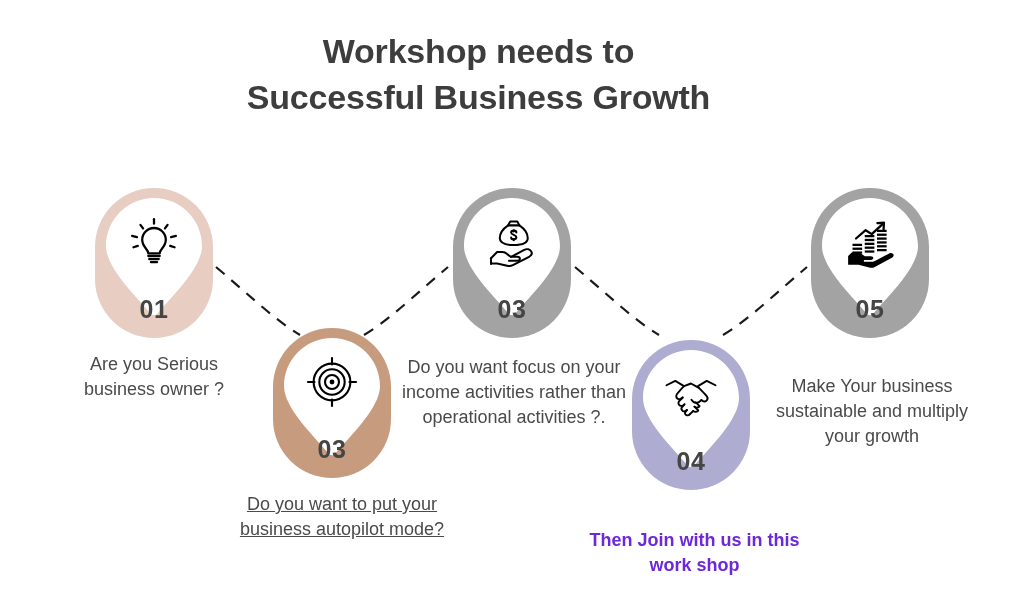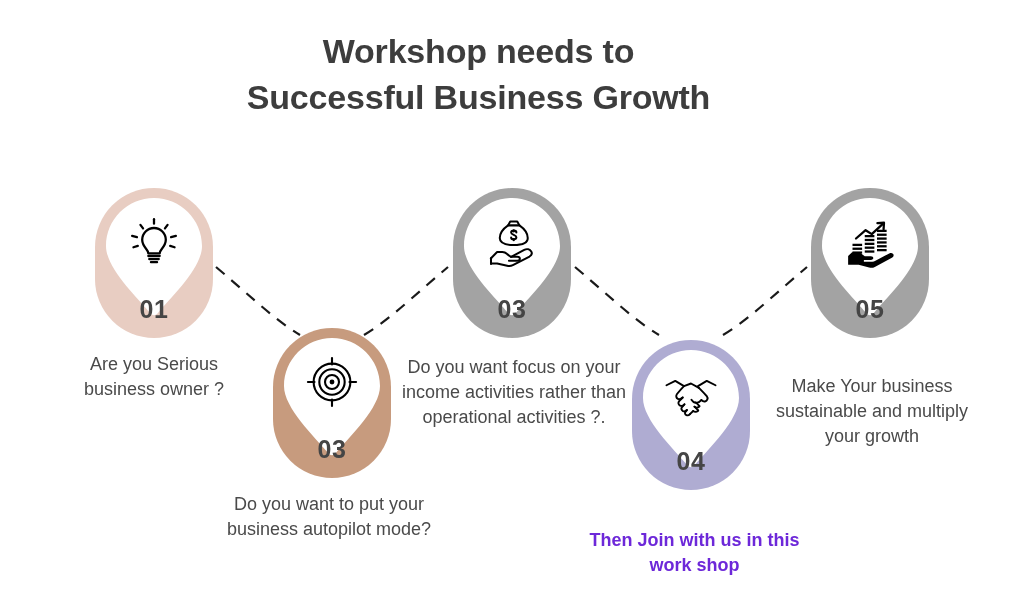--- a/index.html
+++ b/index.html
@@ -114,21 +114,21 @@
   }
 
   
   #step-1 { left: 95px;  top: 188px; }
   #step-2 { left: 273px; top: 328px; }
   #step-3 { left: 453px; top: 188px; }
   #step-4 { left: 632px; top: 340px; }
   #step-5 { left: 811px; top: 188px; }
 
   #caption-1 { left: 54px;  top: 352px; width: 200px; }
-  #caption-2 { left: 208px; top: 492px; width: 242px; }
+  #caption-2 { left: 221px; top: 492px; width: 242px; text-decoration: underline; }
   #caption-3 { left: 398px; top: 355px; width: 232px; text-align: center; }
   #caption-4 { left: 582px; top: 504px; width: 225px; }
   #caption-5 { left: 766px; top: 374px; width: 212px; }
 </style>
 </head>
 <body style="background: rgb(255, 255, 255);">
 
 <div id="infographic">
 
   <div class="title">

